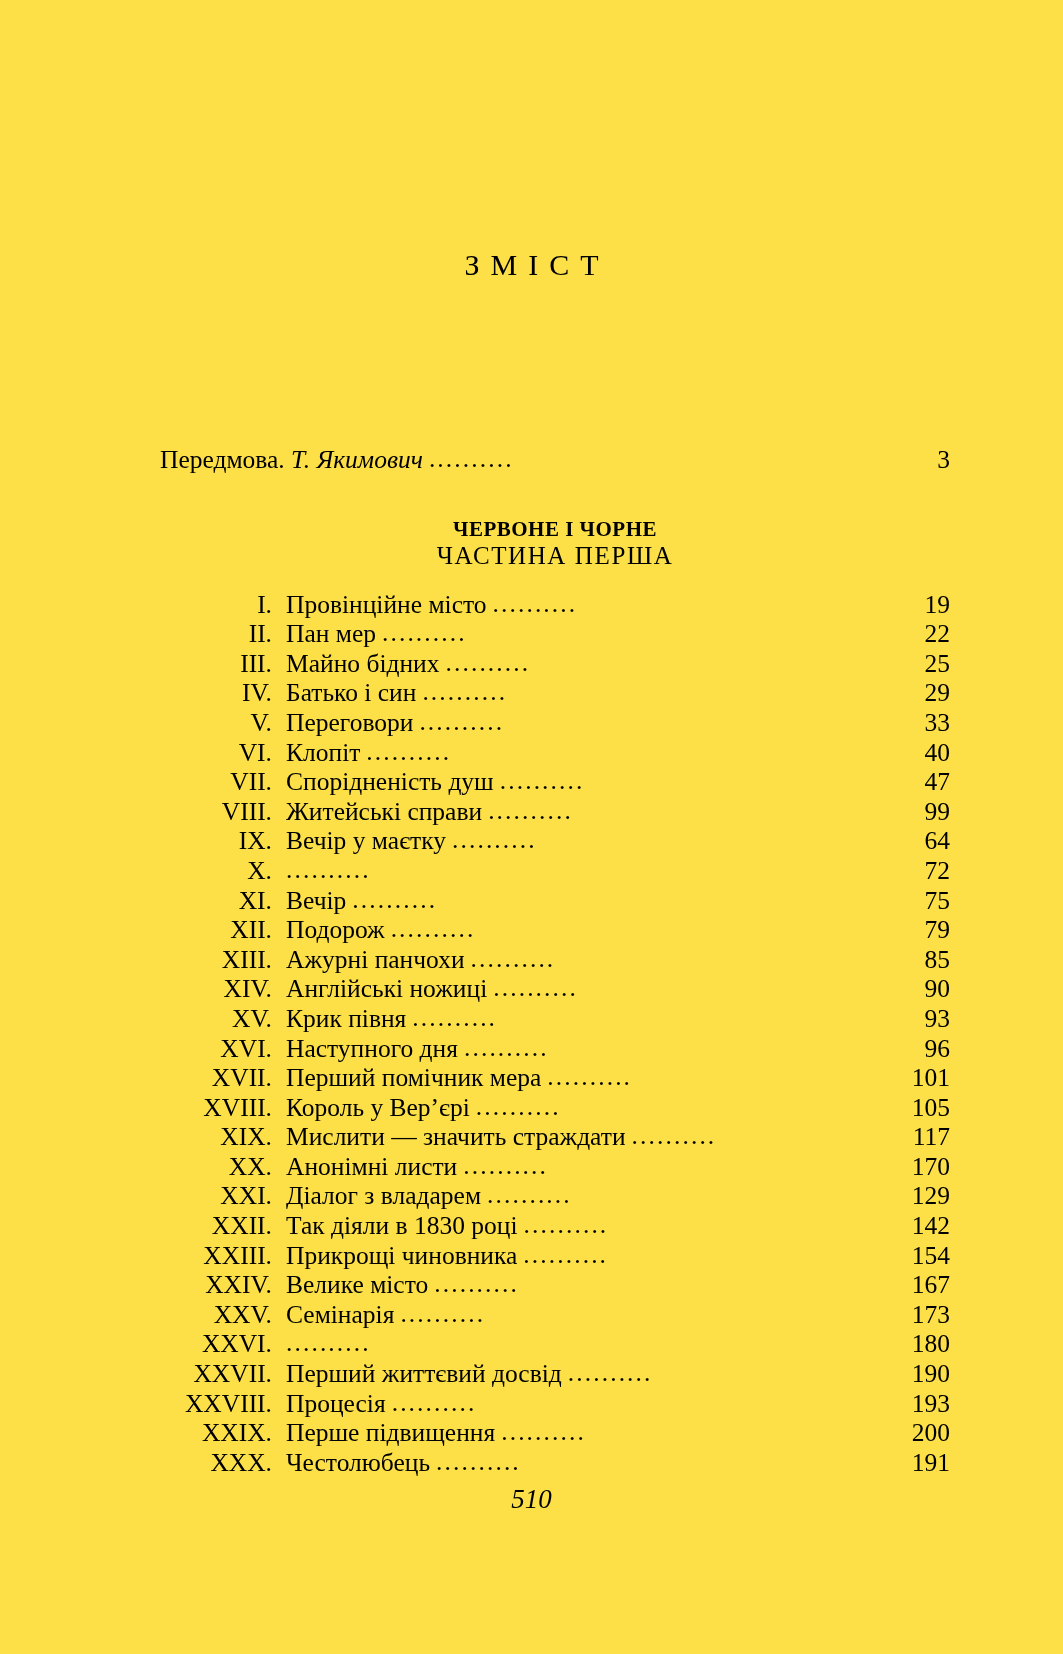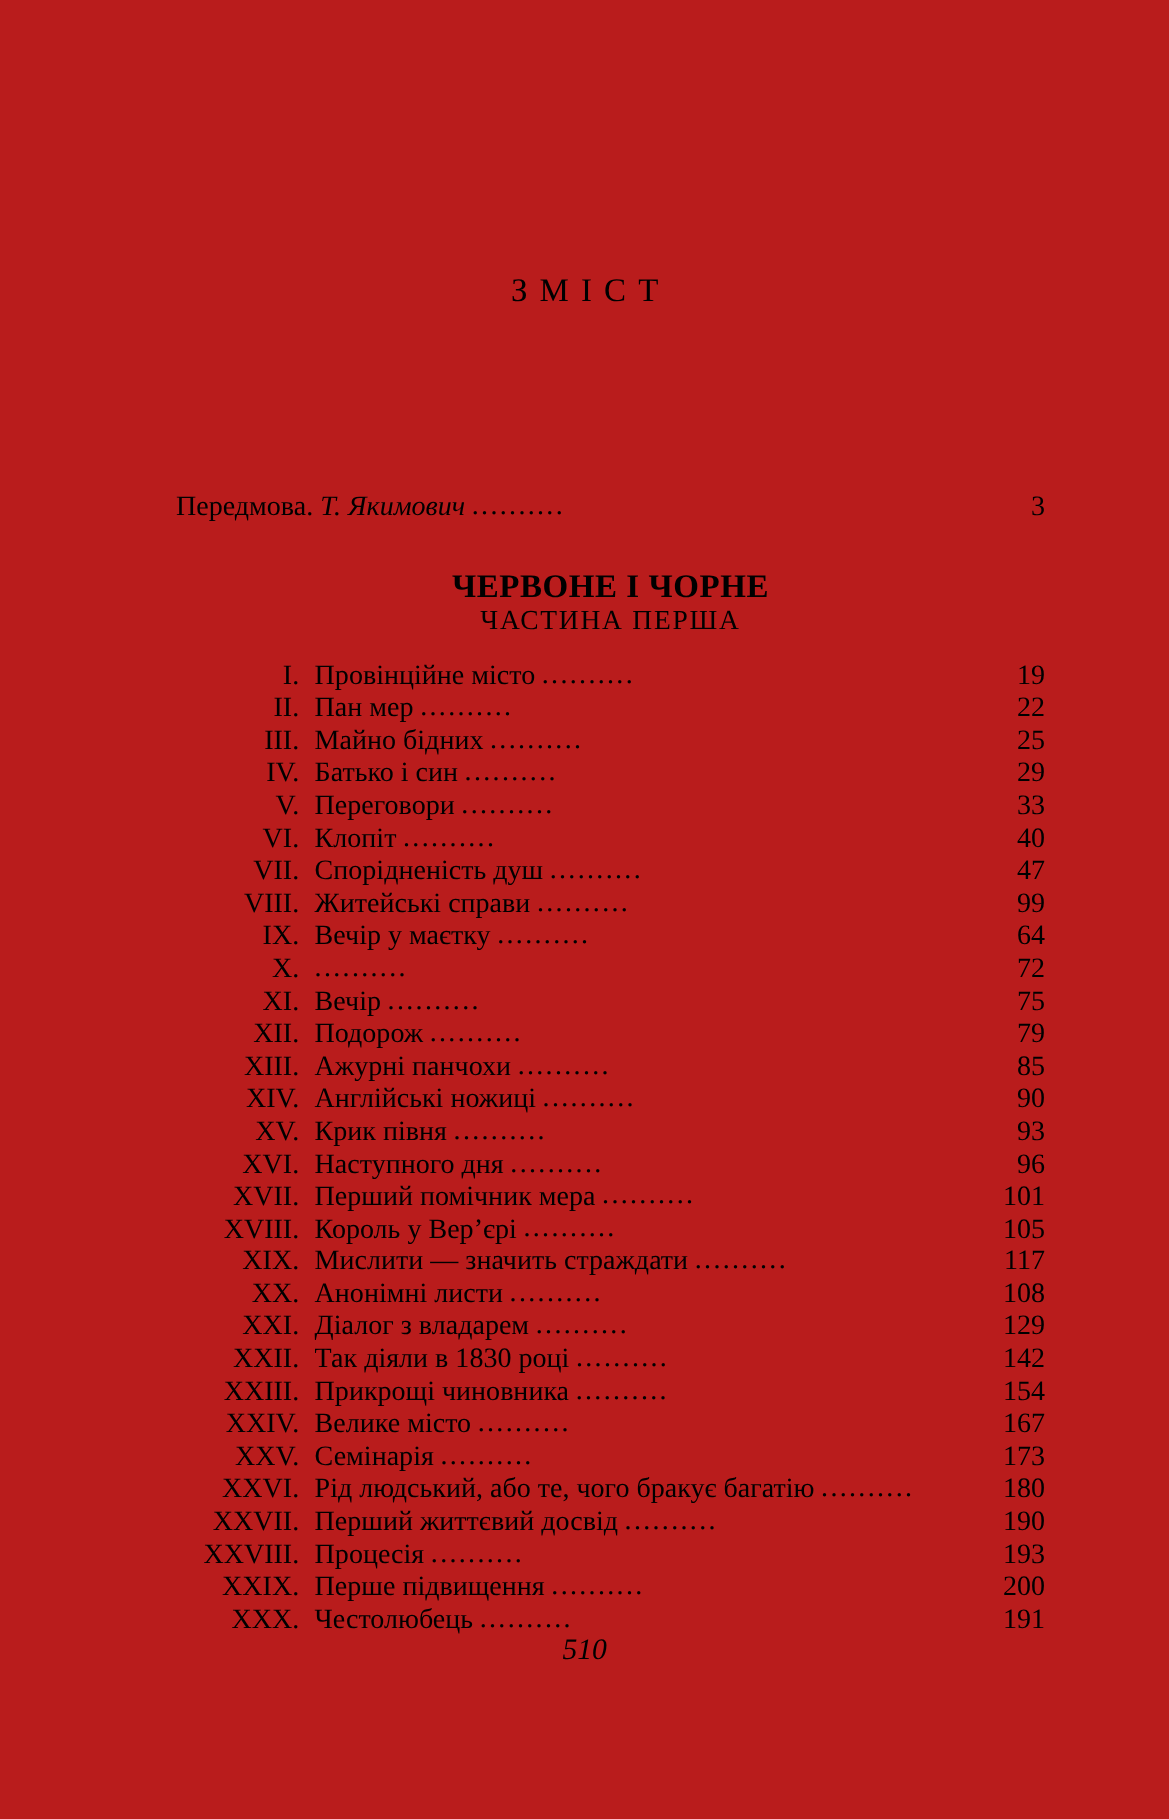--- a/index.html
+++ b/index.html
@@ -7,21 +7,21 @@
     margin: 0;
     padding: 0;
     background: #ffffff;
   }
 
   .page {
     position: relative;
     width: 1063px;
     height: 1654px;
     margin: 0 auto;
-    background: #b91c1c;
+    background: #fde047;
     color: #000000;
     font-family: "Liberation Serif", "DejaVu Serif", serif;
     overflow: hidden;
   }
 
   
   .toc-title {
     position: absolute;
     top: 250px;
     left: 0;
@@ -90,21 +90,21 @@
   .foreword .label {
     padding-right: 6px;
   }
   .foreword .pageno {
     width: 42px;
   }
 
   
   .book-title {
     text-align: center;
-    font-size: 30px;
+    font-size: 21px;
     font-weight: 700;
     letter-spacing: 0.5px;
     margin-top: 42px;
   }
 
   
   .part-title {
     text-align: center;
     font-size: 25px;
     font-weight: 400;
@@ -269,21 +269,21 @@
         <li class="entry">
           <span class="num">XIX.</span>
           <span class="label">Мислити — значить страждати</span>
           <span class="leader">..........</span>
           <span class="pageno">117</span>
         </li>
         <li class="entry">
           <span class="num">XX.</span>
           <span class="label">Анонімні листи</span>
           <span class="leader">..........</span>
-          <span class="pageno">108</span>
+          <span class="pageno">170</span>
         </li>
         <li class="entry">
           <span class="num">XXI.</span>
           <span class="label">Діалог з владарем</span>
           <span class="leader">..........</span>
           <span class="pageno">129</span>
         </li>
         <li class="entry">
           <span class="num">XXII.</span>
           <span class="label">Так діяли в 1830 році</span>
@@ -303,21 +303,20 @@
           <span class="pageno">167</span>
         </li>
         <li class="entry">
           <span class="num">XXV.</span>
           <span class="label">Семінарія</span>
           <span class="leader">..........</span>
           <span class="pageno">173</span>
         </li>
         <li class="entry">
           <span class="num">XXVI.</span>
-          <span class="label">Рід людський, або те, чого бракує багатію</span>
           <span class="leader">..........</span>
           <span class="pageno">180</span>
         </li>
         <li class="entry">
           <span class="num">XXVII.</span>
           <span class="label">Перший життєвий досвід</span>
           <span class="leader">..........</span>
           <span class="pageno">190</span>
         </li>
         <li class="entry">

